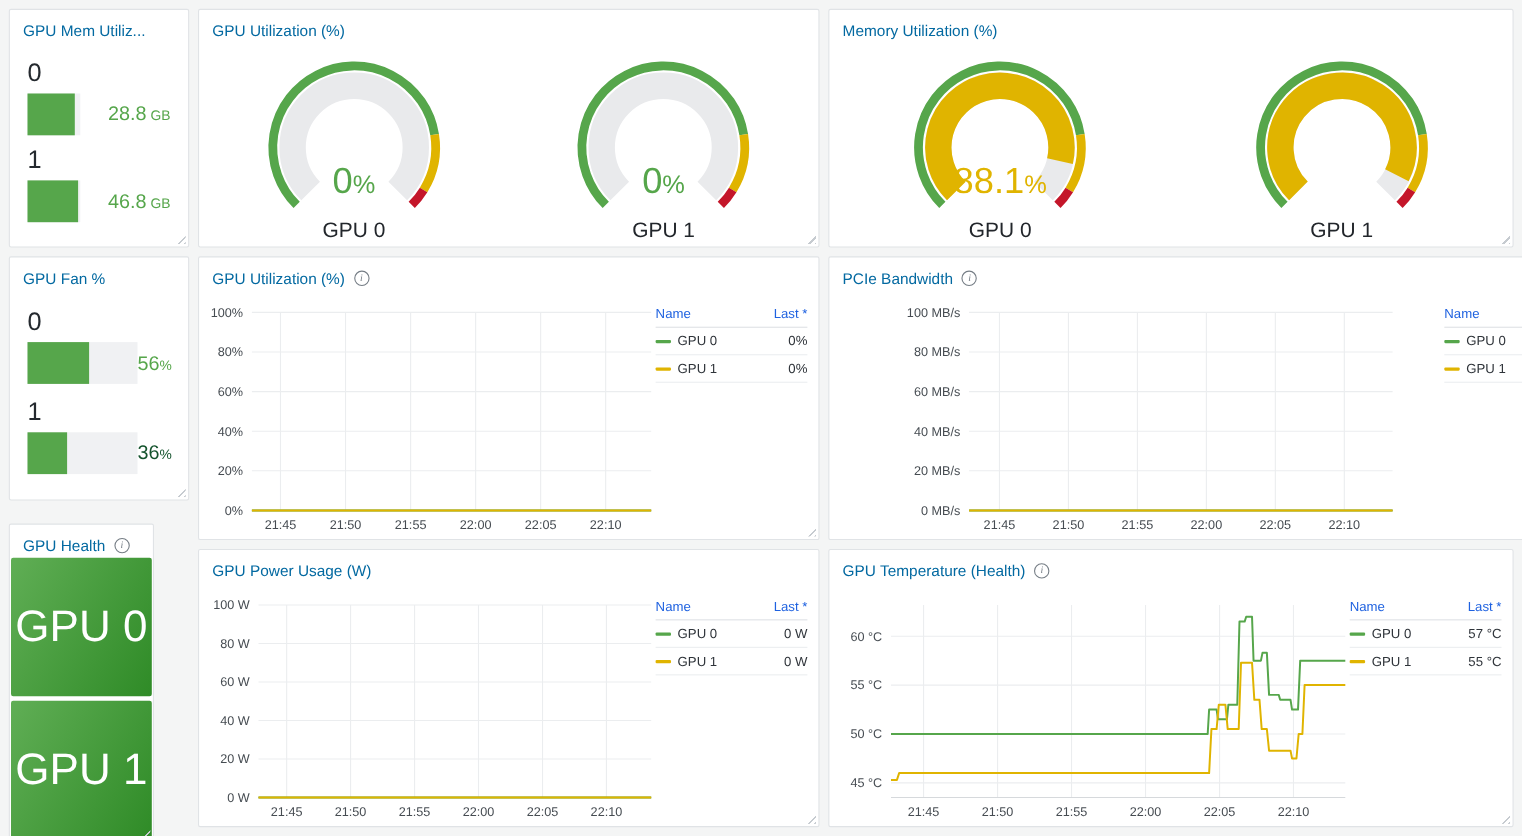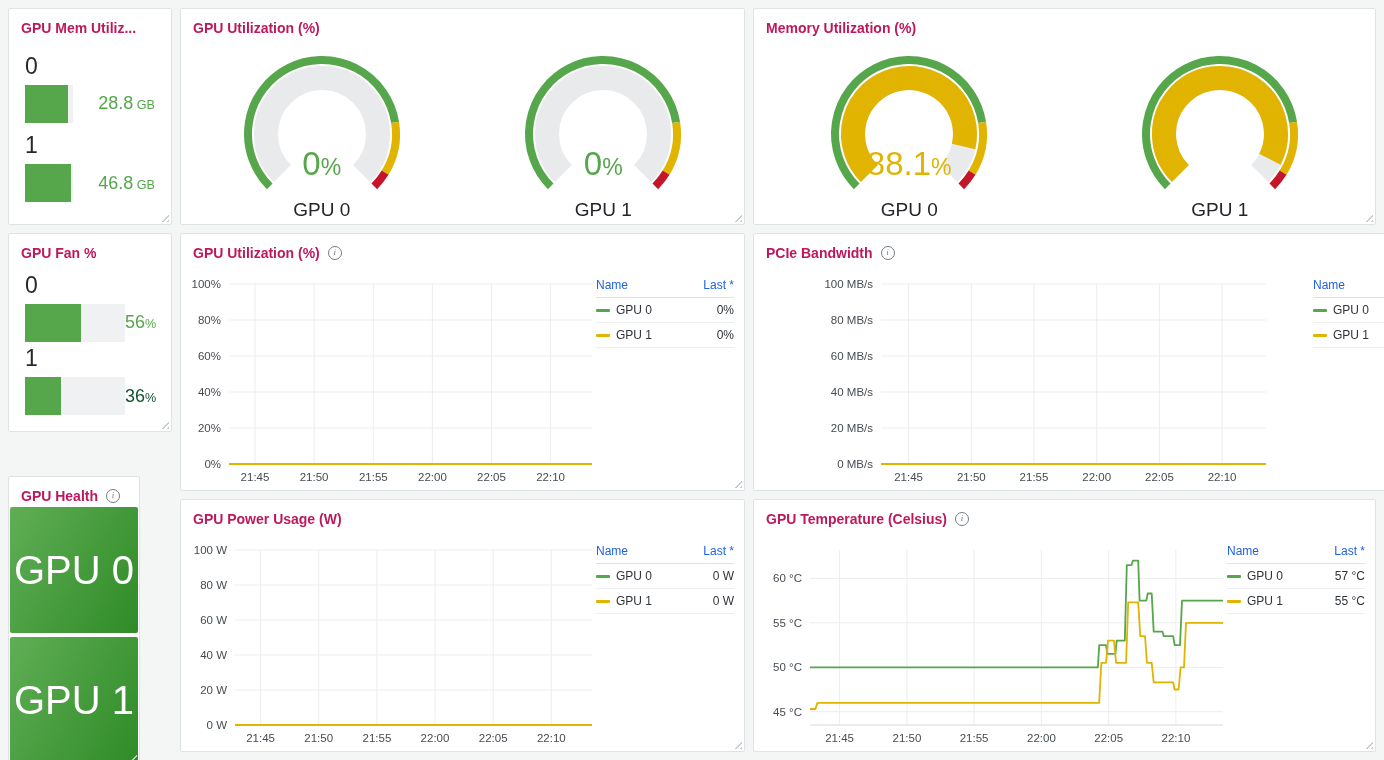--- a/index.html
+++ b/index.html
@@ -1,20 +1,20 @@
 <!DOCTYPE html>
 <html><head>
 <meta charset="utf-8">
 <style>
   *{margin:0;padding:0;box-sizing:border-box}
   html,body{width:1384px;height:760px}
   body{background:#f4f5f5;font-family:"Liberation Sans",sans-serif;position:relative;overflow:hidden;color:#22262b}
   .panel{position:absolute;background:#fff;border:1px solid #e0e3e6;border-radius:2px}
   .phead{display:flex;align-items:center;gap:8px;padding:9px 12px 4px;height:32px}
-  .ptitle{font-size:14px;font-weight:700;color:#be185d;white-space:nowrap;overflow:hidden}
+  .ptitle{font-size:14px;font-weight:400;color:#0369a1;white-space:nowrap;overflow:hidden}
   .info-icon{flex:0 0 auto;width:14px;height:14px;border:1.2px solid #757d85;border-radius:50%;color:#757d85;
     font-size:9px;line-height:11px;text-align:center;font-style:italic;font-family:"Liberation Serif",serif;cursor:pointer}
   .kebab{position:absolute;top:2px;right:2px;width:26px;height:26px;background:#e9eaec;border-radius:3px;
     display:flex;align-items:center;justify-content:center;font-size:15px;color:#3a3f45;cursor:pointer}
   .rsz{position:absolute;right:2px;bottom:2px;width:9px;height:9px;clip-path:polygon(100% 0,100% 100%,0 100%);
     background:repeating-linear-gradient(-45deg,#c6cbd0 0 1.5px,transparent 1.5px 4px)}
   
   .bars-body{position:absolute;left:16px;right:16px;top:34px;bottom:12px;display:flex;flex-direction:column;justify-content:space-evenly}
   .bg-label{font-size:23px;color:#24292e;margin-bottom:5px}
   .bg-row{display:flex;align-items:center}
@@ -137,21 +137,21 @@
             <path d="M 65.4 124.6 A 56 56 0 1 1 144.6 124.6" stroke="#e9eaec" stroke-width="24" fill="none"></path>
             <path d="M 65.4 124.6 A 56 56 0 1 1 154.9 110.3" stroke="#e0b400" stroke-width="24" fill="none"></path>
           </svg>
       </div>
       <div class="glabel">GPU 1</div>
     </div>
   </div>
   <span class="rsz"></span>
 </section>
 
-<section class="panel" style="left:8px;top:233px;width:164px;height:199px">
+<section class="panel" style="left:8px;top:233px;width:164px;height:222px">
   <header class="phead">
     <span class="ptitle">GPU Fan %</span>
   </header>
   <div class="bars-body">
     <div class="bg-item">
       <div class="bg-label">0</div>
       <div class="bg-row">
         <div class="bar-track fan-track">
             <div class="bar-fill" style="background: rgb(86, 166, 75); width: 56%;"></div>
           </div>
@@ -341,21 +341,21 @@
       <span class="sw" style="background: rgb(224, 180, 0);"></span>
       <span class="lg-name">GPU 1</span>
       <span class="lg-val">0 W</span>
     </div>
   </div>
   <span class="rsz"></span>
 </section>
 
 <section class="panel" style="left:753px;top:499px;width:623px;height:253px">
   <header class="phead">
-    <span class="ptitle">GPU Temperature (Celsius)</span>
+    <span class="ptitle">GPU Temperature (Health)</span>
     <span class="info-icon">i</span>
   </header>
   <svg class="chart-svg" viewBox="0 0 621 217">
       <line x1="85.6" y1="16" x2="85.6" y2="191" stroke="#ebedef"></line>
       <line x1="152.9" y1="16" x2="152.9" y2="191" stroke="#ebedef"></line>
       <line x1="220.1" y1="16" x2="220.1" y2="191" stroke="#ebedef"></line>
       <line x1="287.4" y1="16" x2="287.4" y2="191" stroke="#ebedef"></line>
       <line x1="354.7" y1="16" x2="354.7" y2="191" stroke="#ebedef"></line>
       <line x1="421.9" y1="16" x2="421.9" y2="191" stroke="#ebedef"></line>
       <line x1="56" y1="177.7" x2="469" y2="177.7" stroke="#ebedef"></line>

